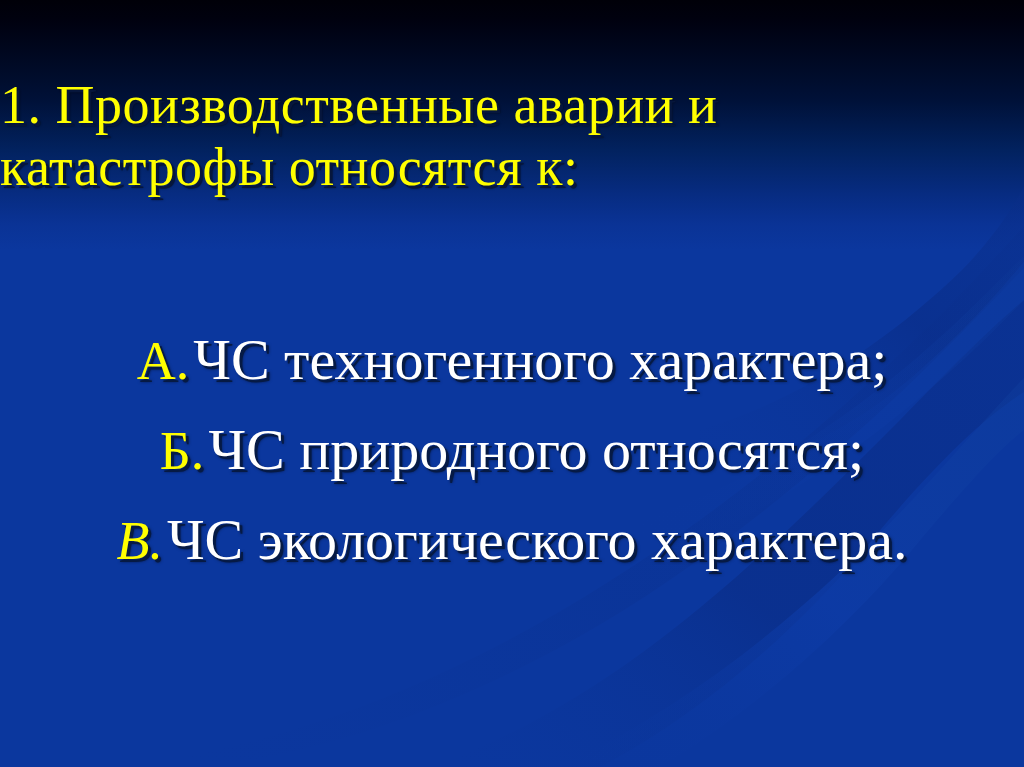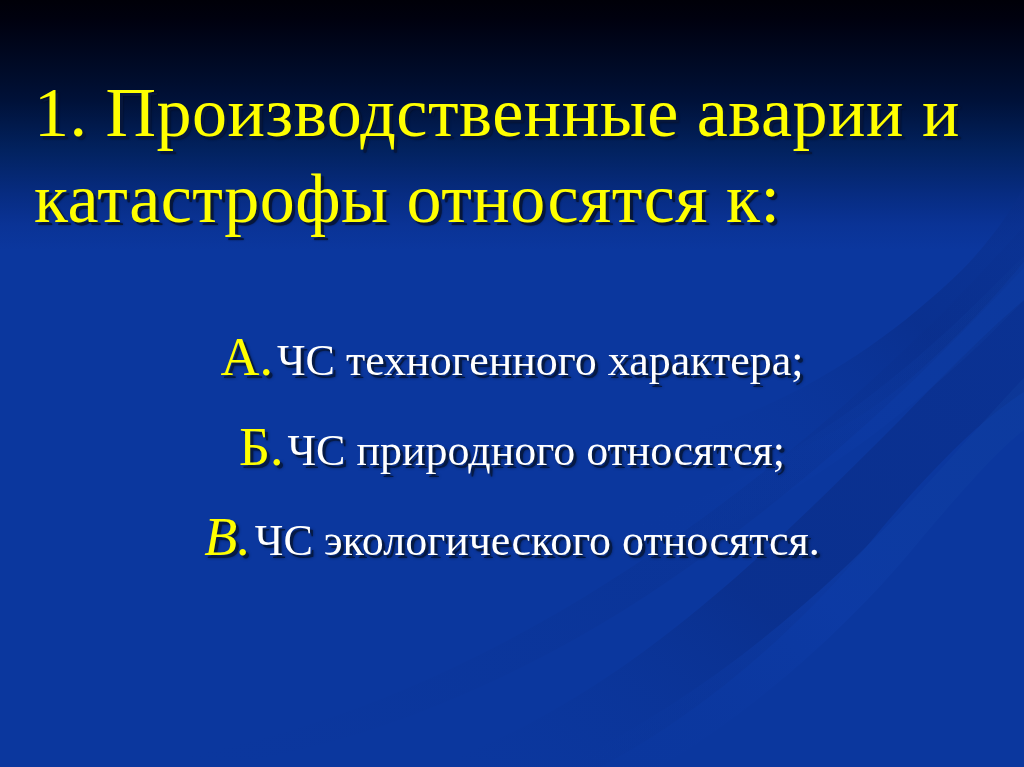--- a/index.html
+++ b/index.html
@@ -39,48 +39,47 @@
   .title-block {
     position: absolute;
     left: 0px;
     top: 78px;
     width: 540px;
     text-align: center;
     line-height: 1.0;
   }
   .title-line {
     color: #ffff00;
-    font-size: 70px;
+    font-size: 54px;
     letter-spacing: 0.5px;
     white-space: nowrap;
     text-shadow: 3px 3px 0 #06163c, 3px 3px 2px rgba(0,0,0,.55);
-    padding-left: 34px;
   }
-  .title-line.second { margin-top: 16px; }
+  .title-line.second { margin-top: 8px; }
 
   .options-block {
     position: absolute;
     left: 0;
     top: 326px;
     width: 1024px;
   }
   .option-row {
     height: 90px;
     text-align: center;
     white-space: nowrap;
   }
   .option-letter {
     color: #ffff00;
     font-size: 54px;
     text-shadow: 3px 3px 0 #061a44, 3px 3px 3px rgba(0,0,0,.5);
   }
   .option-letter.italic { font-style: italic; }
   .option-text {
     color: #ffffff;
-    font-size: 44px;
+    font-size: 58px;
     text-shadow: 3px 3px 0 #061a44, 3px 3px 3px rgba(0,0,0,.5);
   }
 </style>
 </head>
 <body>
 
 <div id="slide">
 
   <div id="bg-decor">
     <svg viewBox="0 0 1024 767" preserveAspectRatio="none" aria-hidden="true">
@@ -131,17 +130,17 @@
       <span class="option-text">ЧС техногенного характера;</span>
     </div>
 
     <div class="option-row">
       <span class="option-letter">Б.</span>
       <span class="option-text">ЧС природного относятся;</span>
     </div>
 
     <div class="option-row">
       <span class="option-letter italic">В.</span>
-      <span class="option-text">ЧС экологического относятся.</span>
+      <span class="option-text">ЧС экологического характера.</span>
     </div>
 
   </div>
 </div>
 
 </body></html>

